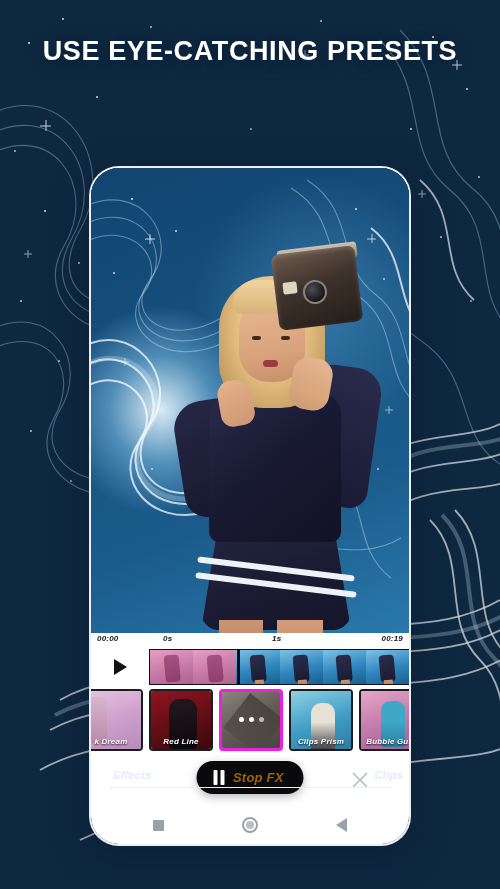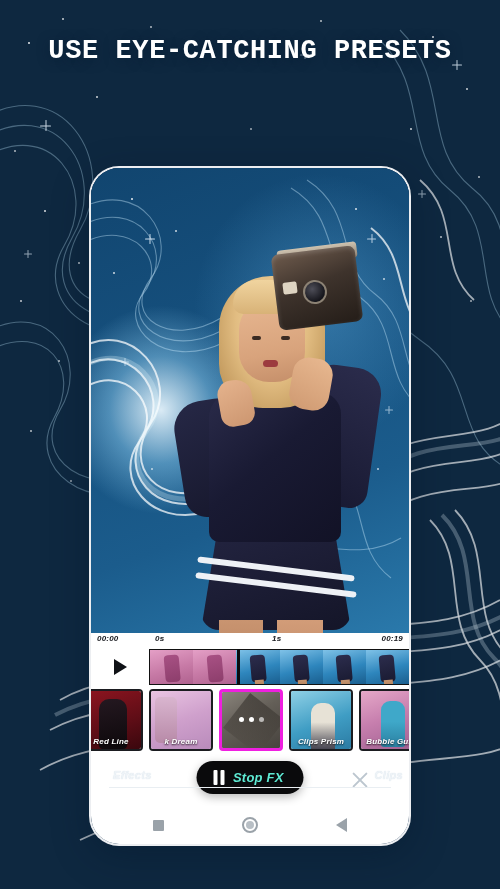--- a/index.html
+++ b/index.html
@@ -38,21 +38,20 @@
   .headline {
     position:absolute; left:0; right:0; top:36px;
     text-align:center;
     color:#fff;
     font-weight:800;
     font-size:27px;
     line-height:1.17;
     letter-spacing:.6px;
     text-shadow:0 2px 12px rgba(4,26,48,.55);
     padding:0 36px;
-    font-family:Liberation Mono, monospace;
   }
 
   
   .phone {
     position:absolute;
     left:89px; top:166px;
     width:322px; height:680px;
     border:2px solid rgba(255,255,255,.92);
     border-radius:30px;
     overflow:hidden;
@@ -244,21 +243,21 @@
     color:#eef3f7; letter-spacing:.3px;
     text-shadow:0 0 1px rgba(200,215,228,.9);
   }
   .tab.t1 { margin-left:22px; }
   .tab.t2 { margin-left:50px; }
   .tab.t3 { margin-left:auto; margin-right:6px; }
   .stopfx {
     position:absolute; left:50%; top:6px;
     transform:translateX(-50%);
     display:flex; align-items:flex-start; gap:9px;
-    background:#0a0a0c; color:#5eead4;
+    background:#0a0a0c; color:#a16207;
     border-radius:22px;
     padding:9px 20px 9px 17px;
     box-shadow:0 3px 10px rgba(0,0,0,.28);
   }
   .pause { display:flex; gap:3.5px; }
   .pause i { display:block; width:3.5px; height:15px; background:#fff; border-radius:1px; }
   .stopfx span { font-size:13px; font-weight:700; font-style:italic; letter-spacing:.2px; }
   .closex {
     position:absolute; right:38px; top:14px;
     width:22px; height:22px;
@@ -408,21 +407,21 @@
       <div class="sb cam-top"></div>
       <div class="sb camera"></div>
       <div class="sb cam-flash"></div>
       <div class="sb cam-lens"></div>
     </div>
   </div>
 
   <div class="timeline">
     <div class="tl-ruler">
       <span class="tl-label" style="left:6px">00:00</span>
-      <span class="tl-label" style="left:64px">0s</span>
+      <span class="tl-label" style="left:72px">0s</span>
       <span class="tl-label" style="left:181px">1s</span>
       <span class="tl-label" style="right:6px">00:19</span>
     </div>
     <div class="tl-body">
       <div class="play-btn">
         <div class="play-tri"></div>
       </div>
       <div class="tl-track">
         <div class="tl-cell pink">
               <div class="tl-fig"></div>
@@ -442,26 +441,26 @@
         <div class="tl-cell blue">
               <div class="tl-fig"></div>
             </div>
       </div>
       <div class="playhead"></div>
     </div>
   </div>
 
   <div class="presets">
     <div class="preset">
+      <div class="p-thumb t-pink"></div>
+      <div class="p-name">k Dream</div>
+    </div>
+    <div class="preset">
       <div class="p-thumb t-red"></div>
       <div class="p-name">Red Line</div>
-    </div>
-    <div class="preset">
-      <div class="p-thumb t-pink"></div>
-      <div class="p-name">k Dream</div>
     </div>
     <div class="preset selected">
       <div class="p-thumb t-gray"></div>
       <div class="dots">
         <div class="dot"></div>
             <div class="dot"></div>
             <div class="dot d3"></div>
       </div>
       <div class="p-name"></div>
     </div>

